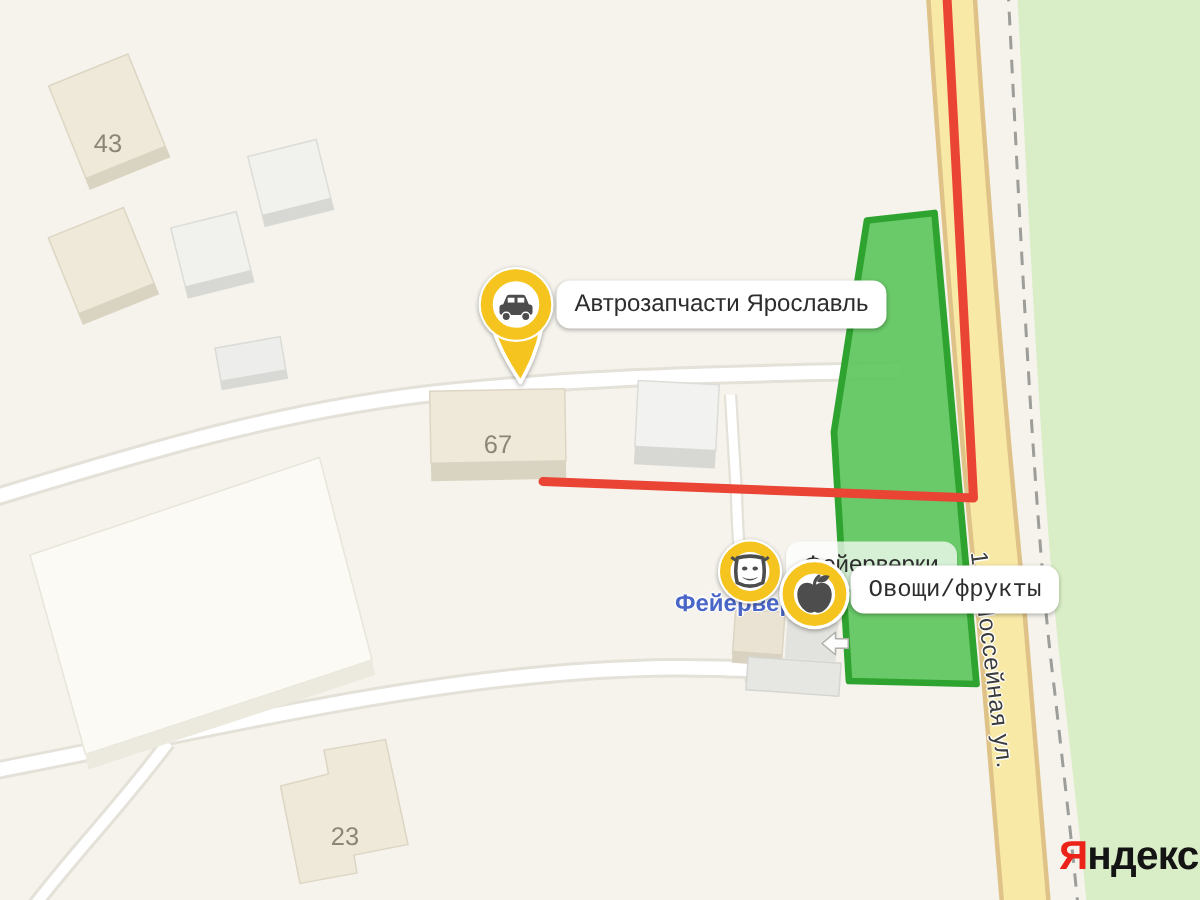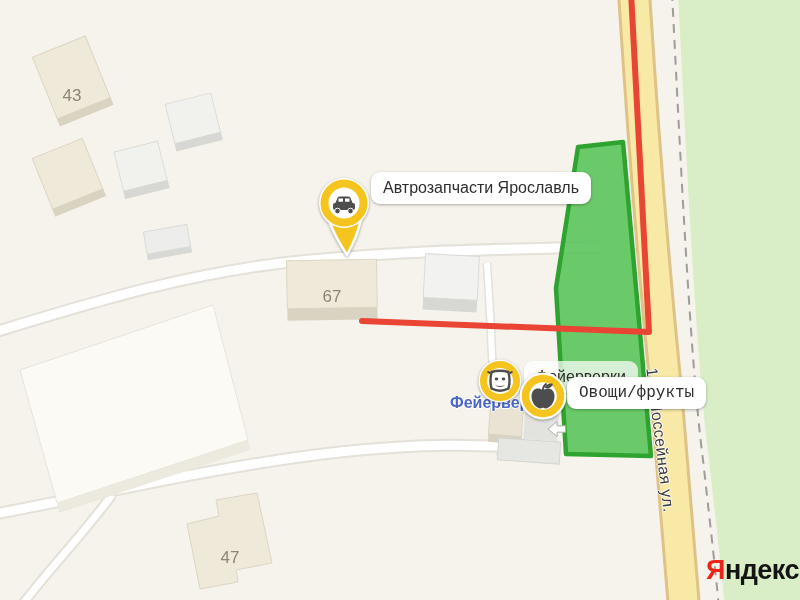--- a/index.html
+++ b/index.html
@@ -6,21 +6,21 @@
   body{width:800px;height:600px;overflow:hidden;
        font-family:"Liberation Sans","DejaVu Sans",sans-serif;}
   #map{position:relative;width:800px;height:600px;background:#f5f3ec;overflow:hidden;padding-left:44px;}
   #base-svg{position:absolute;left:0;top:0;z-index:0;}
   .bnum{position:absolute;transform:translate(-50%,-50%);font-size:17px;color:#8b8675;z-index:1;}
   .street-label{position:absolute;left:660px;top:440px;transform:translate(-50%,-50%) rotate(83deg);
        transform-origin:center;white-space:nowrap;font-size:16px;letter-spacing:.5px;color:#3d3d3b;z-index:1;
        text-shadow:-1px 0 #fff,1px 0 #fff,0 -1px #fff,0 1px #fff;}
   .plaque{position:absolute;background:#fff;border-radius:9px;padding:7px 12px;font-size:16px;
        color:#2d2d2d;box-shadow:0 1px 3px rgba(0,0,0,.3);white-space:nowrap;}
-  #plaque-car{left:371px;top:172px;z-index:3;}
+  #plaque-car{left:371px;top:187px;z-index:3;}
   #plaque-produce{left:567px;top:377px;z-index:3;font-family:Liberation Mono, monospace;}
   #plaque-fireworks{left:524px;top:361px;z-index:2;background:rgba(255,255,255,.72);
        box-shadow:0 1px 2px rgba(0,0,0,.15);}
   .poi-blue{position:absolute;left:450px;top:394px;font-size:16px;font-weight:bold;color:#4a67c8;z-index:2;
        text-shadow:-1px 0 #fff,1px 0 #fff,0 -1px #fff,0 1px #fff;white-space:nowrap;}
   .pin{position:absolute;z-index:4;filter:drop-shadow(0 1px 1.5px rgba(0,0,0,.35));}
   #pin-car{left:313px;top:174px;}
   #pin-mask{left:478px;top:359px;}
   #pin-apple{left:519px;top:372px;}
   .logo{position:absolute;left:706px;top:555px;font-size:27px;font-weight:bold;color:#141414;
@@ -100,21 +100,21 @@
 
     <polygon points="578,147 623,142 651,456 566,454 556,288" fill="#57c457" fill-opacity="0.88" stroke="#2fa32f" stroke-width="4.5" stroke-linejoin="round"></polygon>
 
     <polyline points="362,321 649,332 631,-8" fill="none" stroke="#ea4435" stroke-width="6" stroke-linecap="round" stroke-linejoin="round"></polyline>
 
     <path d="M 548,429 L 557,421.5 L 557,425.8 L 565.5,425.8 L 565.5,432.2 L 557,432.2 L 557,436.5 Z" fill="#fdfdfd" stroke="#b0b0ab" stroke-width="1" stroke-linejoin="round"></path>
   </svg>
 
   <div class="bnum" style="left:72px;top:96px">43</div>
   <div class="bnum" style="left:332px;top:297px">67</div>
-  <div class="bnum" style="left:230px;top:558px">47</div>
+  <div class="bnum" style="left:230px;top:558px">23</div>
 
   <div class="street-label">1-я Шоссейная ул.</div>
 
   <div class="poi-blue">Фейерверки</div>
 
   <div class="plaque" id="plaque-fireworks">Фейерверки</div>
   <div class="plaque" id="plaque-produce">Овощи/фрукты</div>
   <div class="plaque" id="plaque-car">Автрозапчасти Ярославль</div>
 
   <svg class="pin" id="pin-car" width="62" height="86" viewBox="0 0 62 86">

